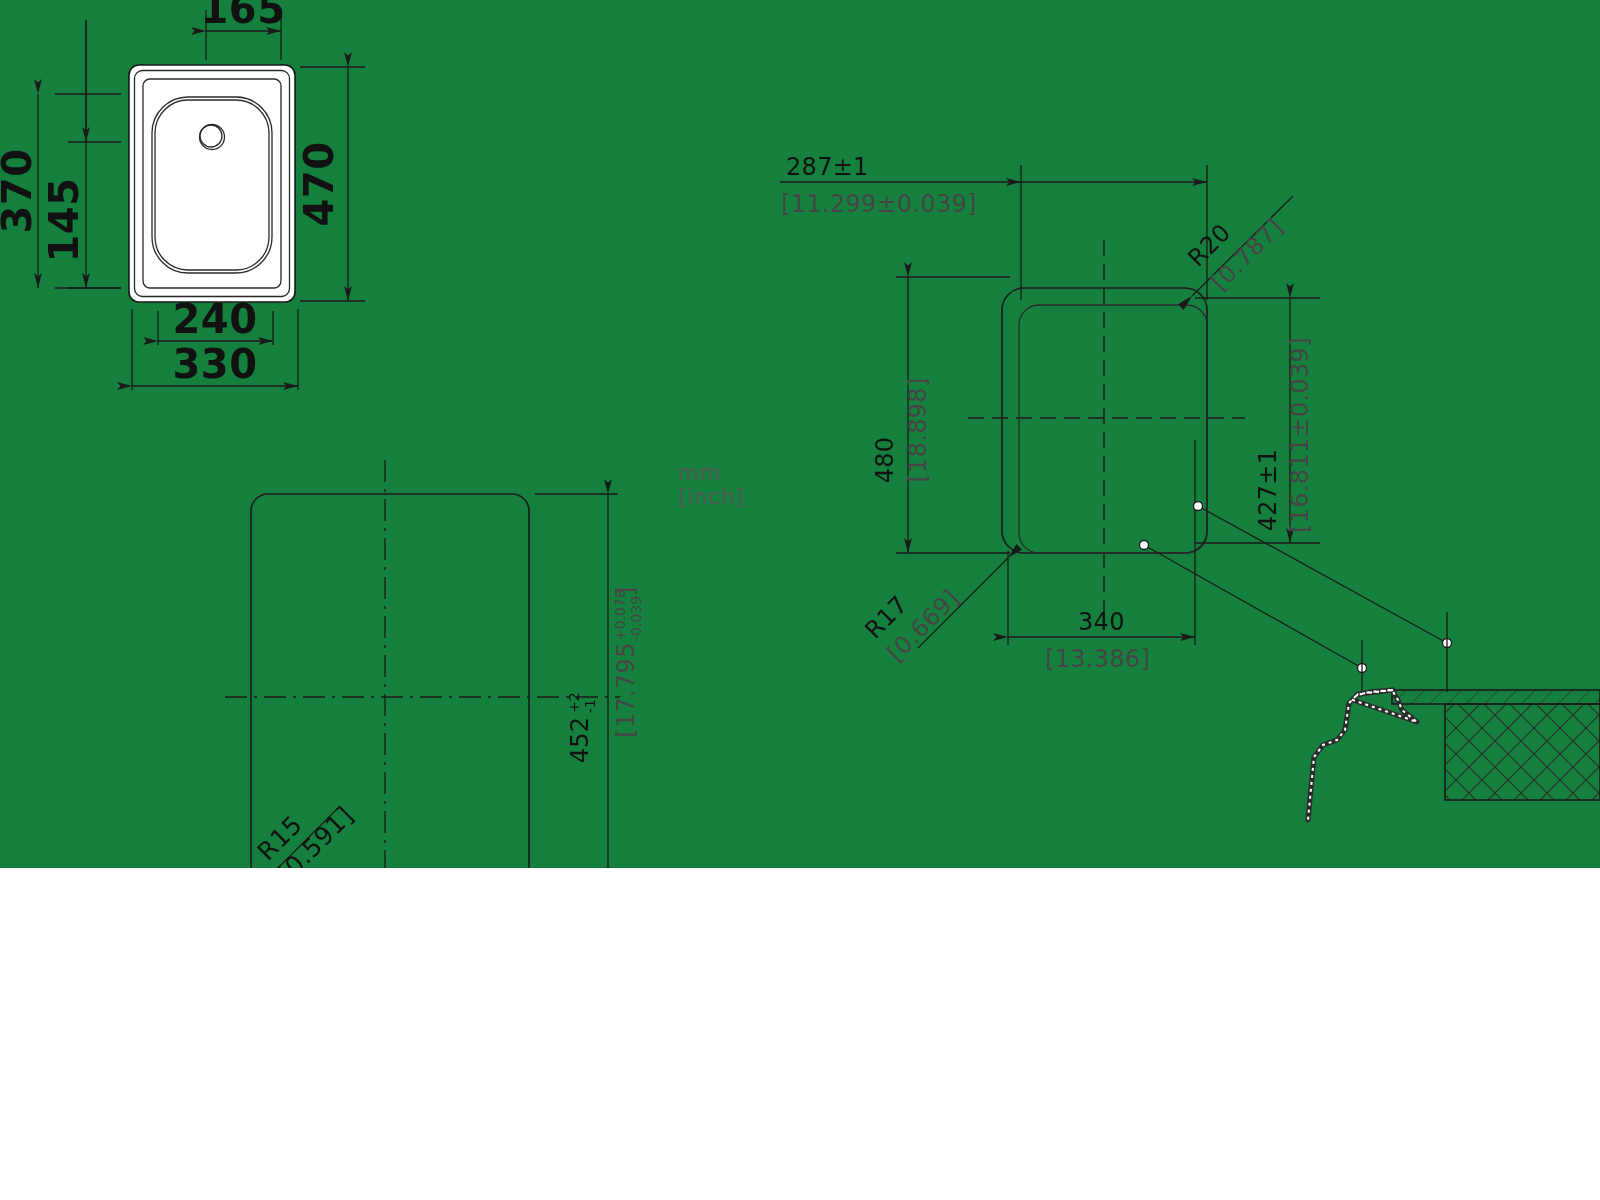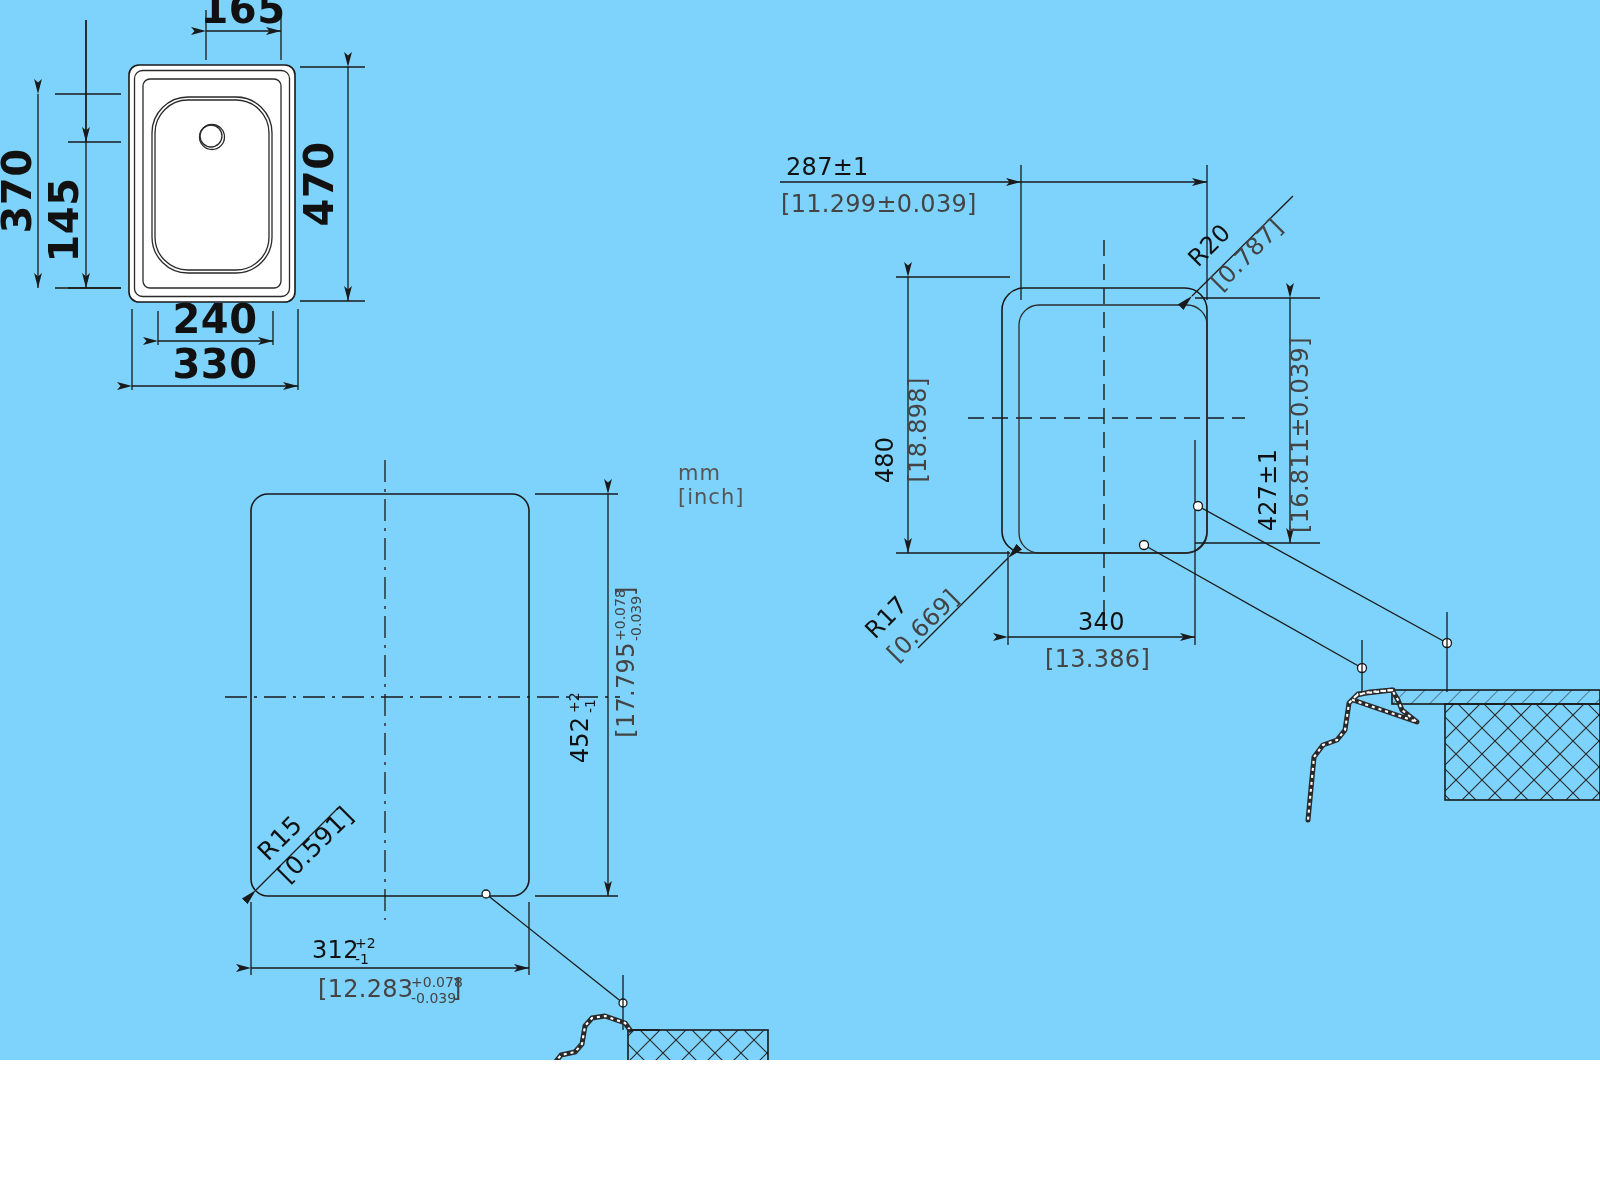--- a/index.html
+++ b/index.html
@@ -3,22 +3,22 @@
 <meta charset="utf-8">
 <style>
   html, body {
     margin: 0;
     padding: 0;
     background: #ffffff;
   }
   #sheet {
     position: relative;
     width: 1600px;
-    height: 1060px;
-    background: #7dd3fc;
+    height: 868px;
+    background: #15803d;
     font-family: "DejaVu Sans", sans-serif;
     overflow: hidden;
   }
   svg { display: block; }
   .ln      { stroke: #1a1a1a; stroke-width: 1.6; fill: none; }
   .ln-thin { stroke: #2a2a2a; stroke-width: 1.3; fill: none; }
   .ln-dim  { stroke: #1a1a1a; stroke-width: 1.3; fill: none; }
   .ln-ext  { stroke: #1a1a1a; stroke-width: 1.3; fill: none; }
   .ln-ctr  { stroke: #1a1a1a; stroke-width: 1.3; fill: none;
              stroke-dasharray: 22 7 3 7; }

